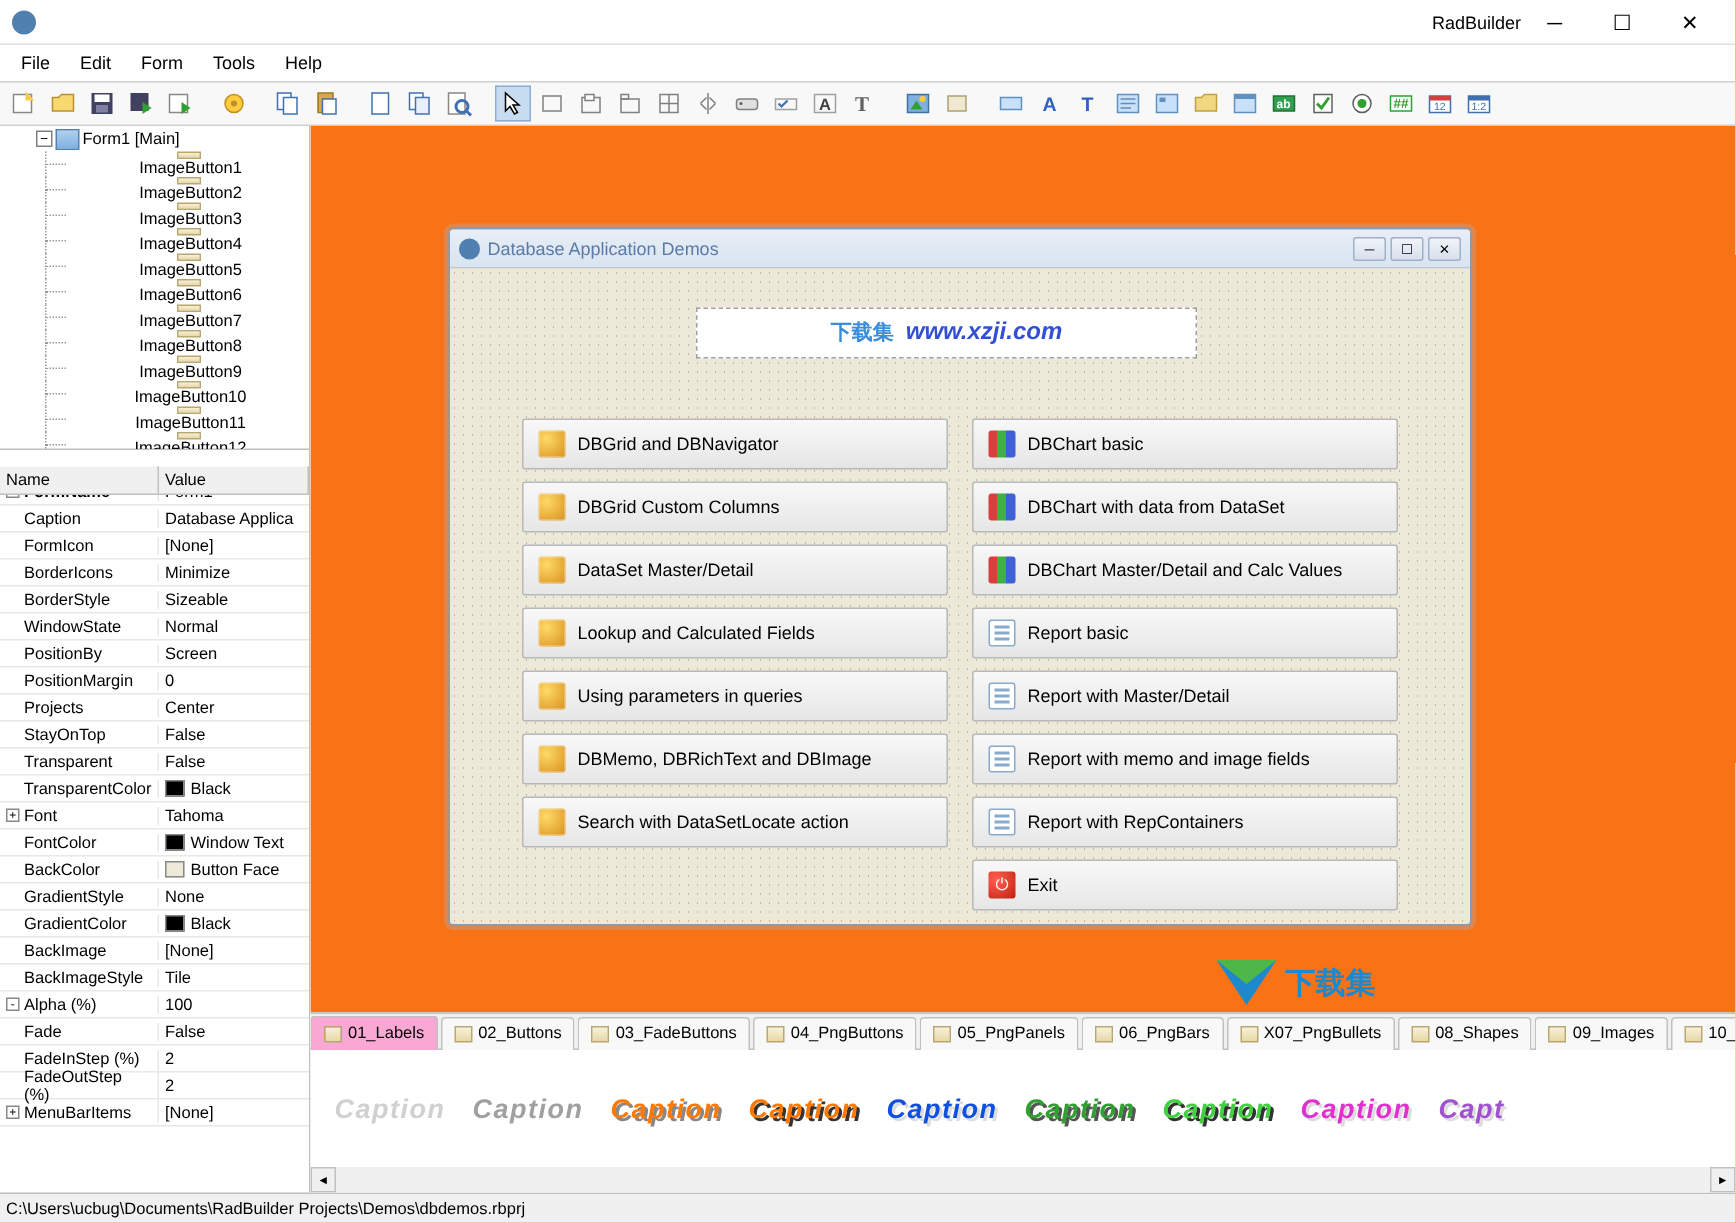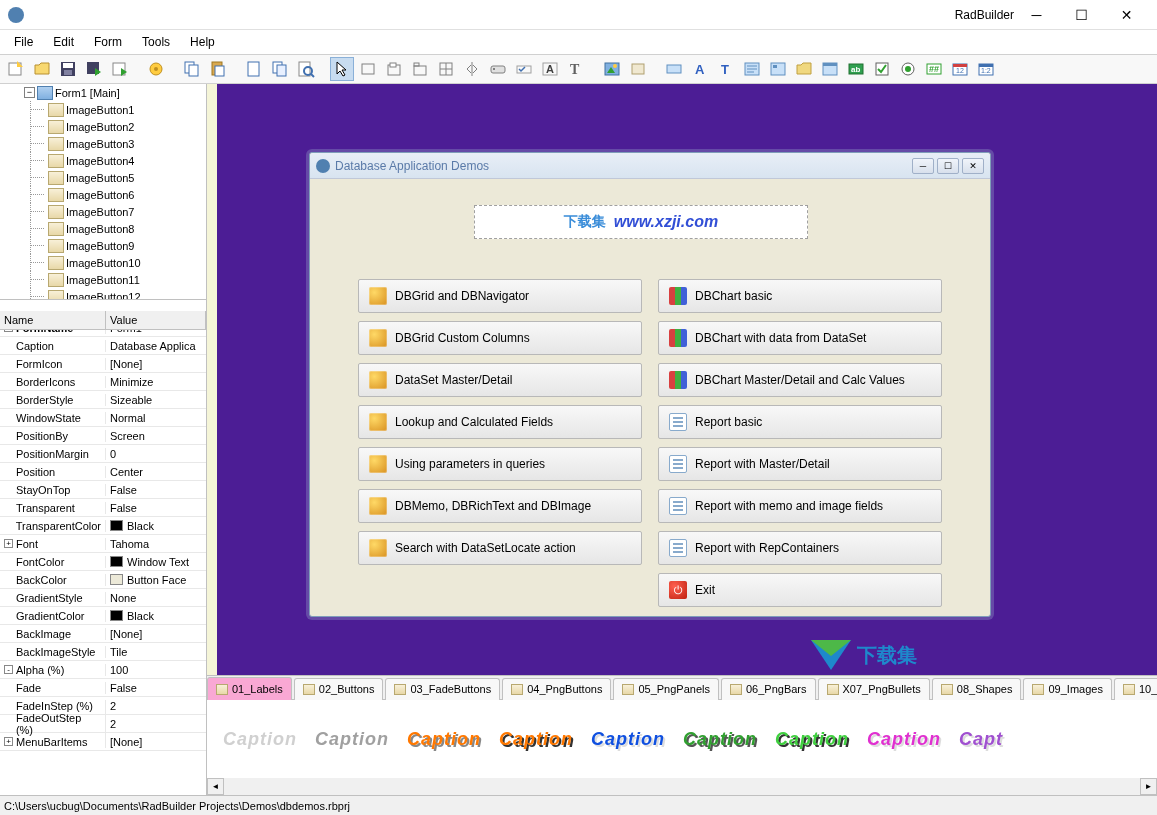--- a/index.html
+++ b/index.html
@@ -16,39 +16,39 @@
 .toolbar .tb-sep { width: 8px; height: 24px; }
 .toolbar .tb-btn.active { background: #c8dcf0; border: 1px solid #8ab0d8; }
 .main-area { display: flex; height: calc(100% - 30px - 24px - 30px - 20px); }
 .left-panel { width: 207px; display: flex; flex-direction: column; border-right: 1px solid #c0c0c0; }
 .tree-panel { height: 216px; overflow: auto; border-bottom: 1px solid #c0c0c0; position: relative; }
 .tree-node { display: flex; align-items: center; height: 17px; padding-left: 4px; white-space: nowrap; }
 .tree-icon { display: inline-block; width: 16px; height: 14px; margin-right: 2px; background: linear-gradient(#f8f0d8, #e8d8a8); border: 1px solid #b8a870; }
 .tree-icon.form { background: linear-gradient(#b0d0f0, #80b0e0); border: 1px solid #5080b0; }
 .tree-expand { width: 11px; height: 11px; border: 1px solid #808080; display: inline-flex; align-items: center; justify-content: center; font-size: 9px; margin-right: 2px; cursor: pointer; background: #fff; line-height: 1; }
 .tree-node.root { padding-left: 24px; }
-.tree-node.child { padding-left: 48px; position: relative; }
+.tree-node.child { padding-left: 48px; position: relative; flex-direction: column; }
 .tree-node.child::before { content: ''; position: absolute; left: 30px; top: 0; bottom: 0; border-left: 1px dotted #999; }
 .tree-node.child::after { content: ''; position: absolute; left: 30px; top: 8px; width: 14px; border-top: 1px dotted #999; }
 .hscroll-btn { width: 17px; height: 17px; background: #f0f0f0; border: 1px solid #c0c0c0; display: flex; align-items: center; justify-content: center; font-size: 8px; cursor: pointer; }
 .hscroll-track { flex: 1; height: 17px; background: #f0f0f0; }
 .prop-grid { flex: 1; overflow: auto; }
 .prop-header { display: flex; background: #f0f0f0; border-bottom: 1px solid #c0c0c0; position: sticky; top: 11px; }
 .prop-header > div { padding: 3px 4px; border-right: 1px solid #c0c0c0; font-size: 11px; }
 .prop-header .col-name { width: 106px; }
 .prop-header .col-val { flex: 1; }
 .prop-row { display: flex; border-bottom: 1px solid #e8e8e8; height: 18px; align-items: center; }
 .prop-row .col-name { width: 106px; padding: 0 4px; display: flex; align-items: center; border-right: 1px solid #e8e8e8; }
 .prop-row .col-name .expand { width: 9px; height: 9px; border: 1px solid #888; display: inline-flex; align-items: center; justify-content: center; font-size: 8px; margin-right: 3px; background: #fff; line-height: 1; }
 .prop-row .col-name .indent { width: 12px; display: inline-block; }
 .prop-row .col-val { flex: 1; padding: 0 4px; display: flex; align-items: center; text-align: center; }
 .prop-row .col-val .color-chip { width: 13px; height: 11px; margin-right: 4px; border: 1px solid #888; }
 .prop-row.bold .col-name { font-weight: bold; }
 .right-area { flex: 1; display: flex; flex-direction: column; background: #f5f5d8; overflow: hidden; }
-.design-canvas { flex: 1; position: relative; overflow: hidden; background: #4c1d95; margin-left: 10px; }
+.design-canvas { flex: 1; position: relative; overflow: hidden; background: #f97316; }
 .window-frame { position: absolute; left: 92px; top: 68px; width: 682px; height: 465px; background: #ece9d8; border: 1px solid #7f9db9; border-radius: 3px; box-shadow: 0 0 0 3px rgba(160,180,210,0.3); }
 .window-titlebar { height: 26px; background: linear-gradient(#e8eef7, #d8e4f0); display: flex; align-items: center; padding: 0 6px; border-bottom: 1px solid #c0c8d8; border-radius: 3px 3px 0 0; }
 .window-titlebar .w-icon { width: 14px; height: 14px; background: #5080b0; border-radius: 50%; margin-right: 5px; }
 .window-titlebar .w-title { flex: 1; color: #5a7aa8; font-size: 12px; }
 .window-titlebar .w-btns { display: flex; gap: 3px; }
 .window-titlebar .w-btn { width: 22px; height: 16px; border: 1px solid #a0b0c8; background: linear-gradient(#f0f4fa, #d8e0ec); border-radius: 2px; display: flex; align-items: center; justify-content: center; font-size: 9px; cursor: pointer; }
 .window-body { padding: 18px; position: relative; height: calc(100% - 26px); background-image: radial-gradient(circle, #888 0.5px, transparent 0.5px); background-size: 6px 6px; }
 .watermark-box { position: absolute; left: 164px; top: 26px; width: 334px; height: 34px; background: #fff; display: flex; align-items: center; justify-content: center; gap: 8px; border: 1px dashed #a0a0a0; }
 .watermark-box .wm1 { color: #3b8dd9; font-size: 14px; font-weight: bold; }
 .watermark-box .wm2 { color: #324fd6; font-size: 16px; font-weight: bold; font-style: italic; }
@@ -455,21 +455,21 @@
               <span class="indent"></span>
               <span>PositionMargin</span>
             </div>
             <div class="col-val">
               <span>0</span>
             </div>
           </div>
           <div class="prop-row">
             <div class="col-name">
               <span class="indent"></span>
-              <span>Position</span>
+              <span>Projects</span>
             </div>
             <div class="col-val">
               <span>Center</span>
             </div>
           </div>
           <div class="prop-row">
             <div class="col-name">
               <span class="indent"></span>
               <span>StayOnTop</span>
             </div>

